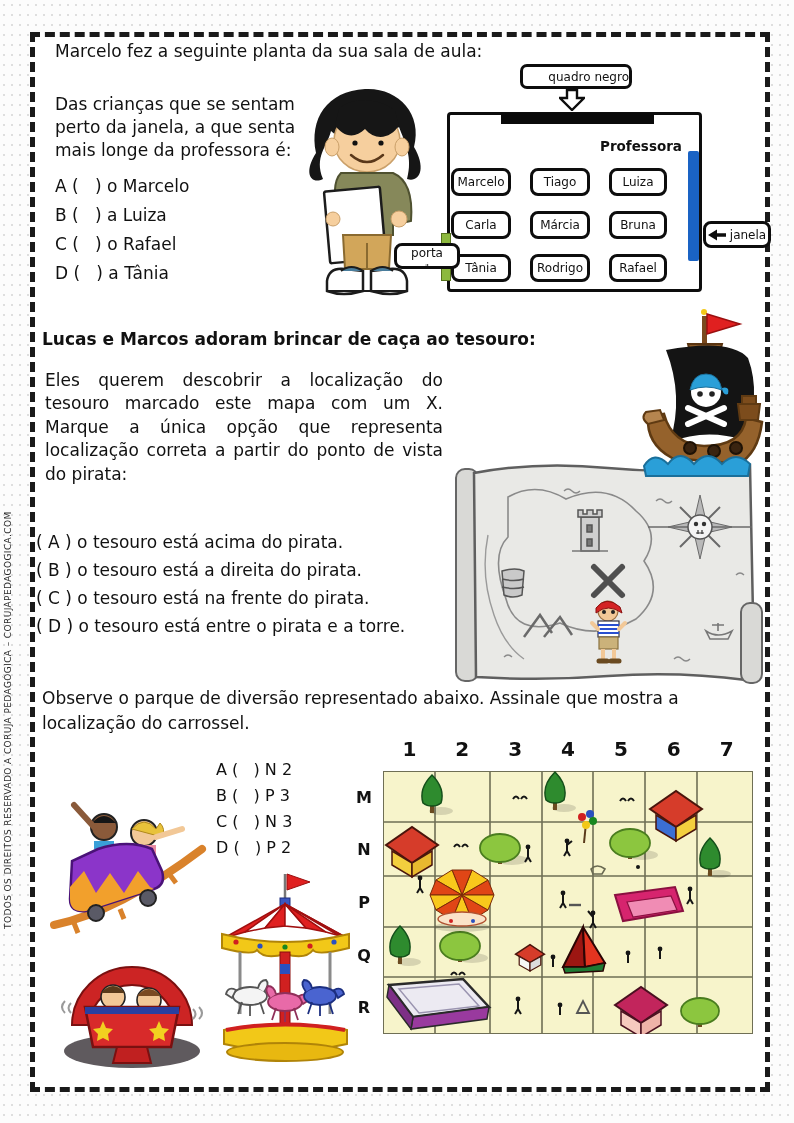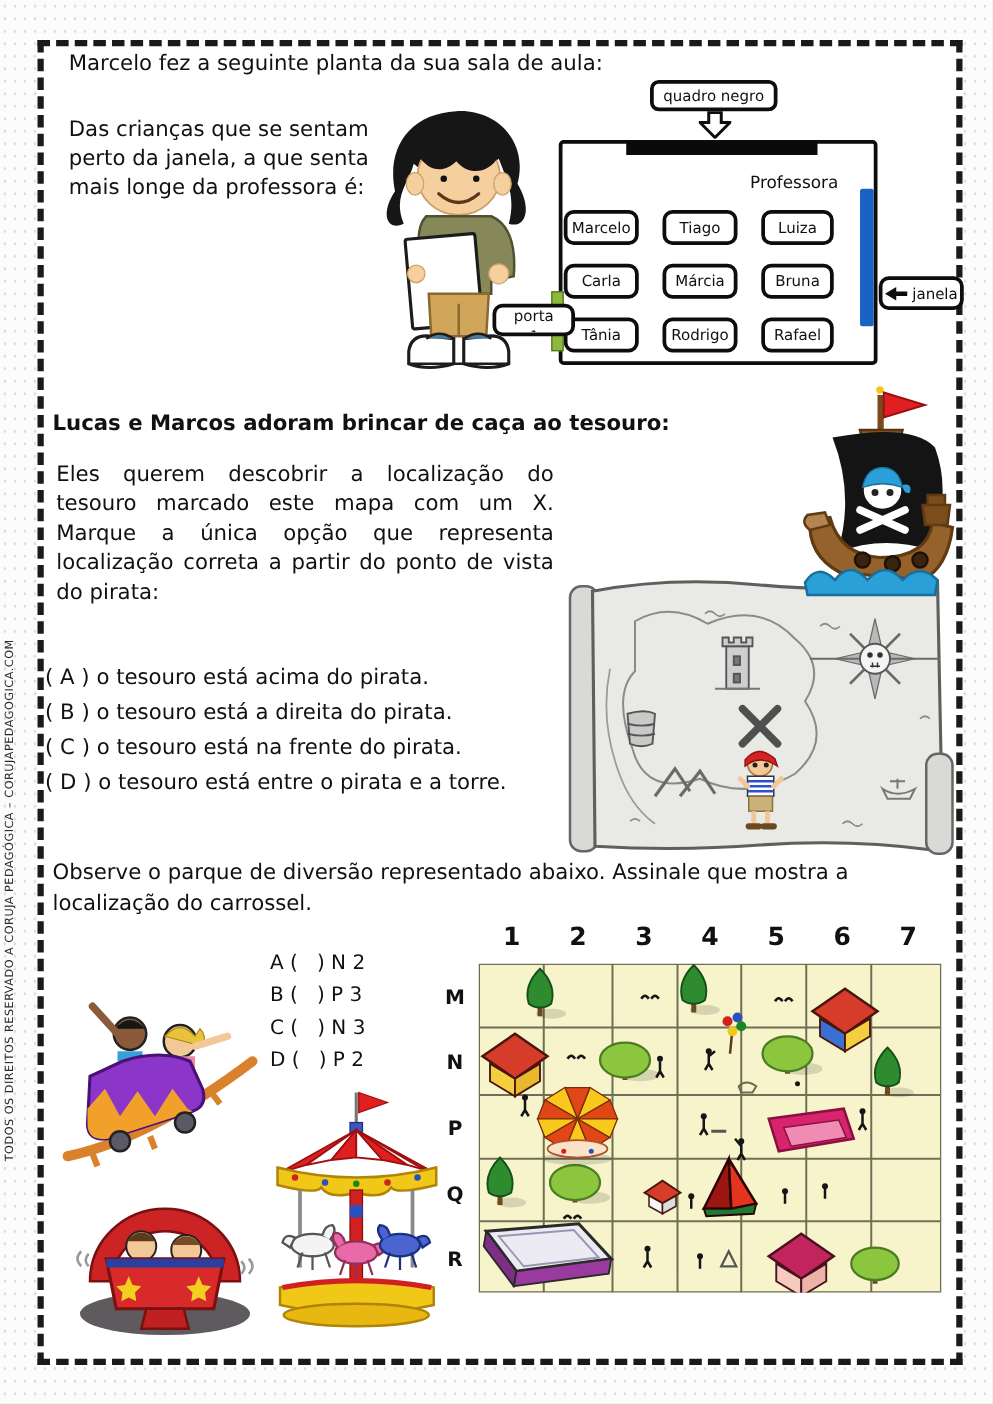--- a/index.html
+++ b/index.html
@@ -9,25 +9,25 @@
     font-family:"DejaVu Sans","Liberation Sans",sans-serif;color:#111;}
   .content-frame{position:absolute;left:30px;top:32px;width:740px;height:1060px;
     box-sizing:border-box;background:#ffffff;border:5px dashed #1a1a1a;}
   .abs{position:absolute;}
   .copyright{position:absolute;left:3px;top:440px;height:560px;width:20px;
     writing-mode:vertical-rl;transform:rotate(180deg);
     font-size:9px;letter-spacing:.4px;color:#2a2a2a;text-align:center;}
   .t17{font-size:17px;line-height:1.35;}
   .opts div{white-space:pre-wrap;}
   
-  .boardlabel{box-sizing:border-box;width:102px;height:25px;border:3px solid #0d0d0d;border-radius:7px;
-    background:#fff;display:flex;align-items:center;justify-content:center;font-size:12px;}
+  .boardlabel{box-sizing:border-box;width:112px;height:25px;border:3px solid #0d0d0d;border-radius:7px;
+    background:#fff;display:flex;align-items:center;justify-content:flex-end;font-size:12px;}
   .room{box-sizing:border-box;width:255px;height:180px;border:3px solid #0d0d0d;border-radius:4px;background:#fff;}
   .blackboard{position:absolute;left:51px;top:-2px;width:153px;height:11px;background:#0a0a0a;}
-  .teacher{position:absolute;left:150px;top:23px;font-size:13.5px;font-weight:normal;}
+  .teacher{position:absolute;left:150px;top:23px;font-size:13.5px;font-weight:bold;}
   .seats{position:absolute;left:1px;top:53px;display:grid;
     grid-template-columns:60px 60px 58px;grid-auto-rows:28px;column-gap:19px;row-gap:15px;}
   .seat{box-sizing:border-box;border:3px solid #0d0d0d;border-radius:8px;background:#fff;
     display:flex;align-items:center;justify-content:center;font-size:12px;}
   .windowbar{position:absolute;left:238px;top:36px;width:11px;height:110px;background:#1a63c4;border-radius:2px;}
   .doorstrip{position:absolute;left:-9px;top:118px;width:8px;height:46px;background:#8cb83e;border:1px solid #55711c;}
   .sidelabel{box-sizing:border-box;position:absolute;border:3px solid #0d0d0d;border-radius:8px;background:#fff;
     display:flex;align-items:center;justify-content:center;gap:4px;font-size:12px;}
   
   .collabels{position:absolute;left:33px;top:0;width:370px;display:flex;}
@@ -40,20 +40,26 @@
 
 <div class="page">
   <div class="content-frame"></div>
 
   <div class="copyright">TODOS OS DIREITOS RESERVADO A CORUJA PEDAGÓGICA – CORUJAPEDAGOGICA.COM</div>
 
   <div class="abs t17" style="left:55px;top:40px;width:520px;">Marcelo fez a seguinte planta da sua sala de aula:</div>
 
   <div class="abs t17" style="left:55px;top:93px;width:252px;">Das crianças que se sentam perto da janela, a que  senta mais longe da professora é:</div>
 
+  <div class="abs t17 opts" style="left:55px;top:172px;line-height:29px;">
+    <div>A (   ) o Marcelo</div>
+    <div>B (   ) a Luiza</div>
+    <div>C (   ) o Rafael</div>
+    <div>D (   ) a Tânia</div>
+  </div>
 
   <svg class="abs" style="left:283px;top:85px;" width="164" height="228" viewBox="0 0 164 228">
     <path d="M82,4 C44,6 26,34 33,68 C20,88 28,100 40,94 C31,72 44,62 48,46 C62,60 100,58 116,42 C122,58 130,72 124,94 C136,98 144,84 131,62 C140,28 114,2 82,4 Z" fill="#161616"></path>
     <ellipse cx="84" cy="56" rx="33" ry="31" fill="#f6cf9e" stroke="#caa06a" stroke-width="1.5"></ellipse>
     <path d="M52,40 C60,52 72,54 82,44 C92,56 108,54 116,40 L112,26 C98,12 66,12 56,24 Z" fill="#161616"></path>
     <ellipse cx="49" cy="62" rx="7" ry="9" fill="#f6cf9e" stroke="#caa06a"></ellipse>
     <ellipse cx="119" cy="62" rx="7" ry="9" fill="#f6cf9e" stroke="#caa06a"></ellipse>
     <circle cx="72" cy="58" r="2.6" fill="#111"></circle>
       <circle cx="98" cy="58" r="2.6" fill="#111"></circle>
     <path d="M68,70 Q84,84 100,70" stroke="#5a381a" stroke-width="2.5" fill="none" stroke-linecap="round"></path>

